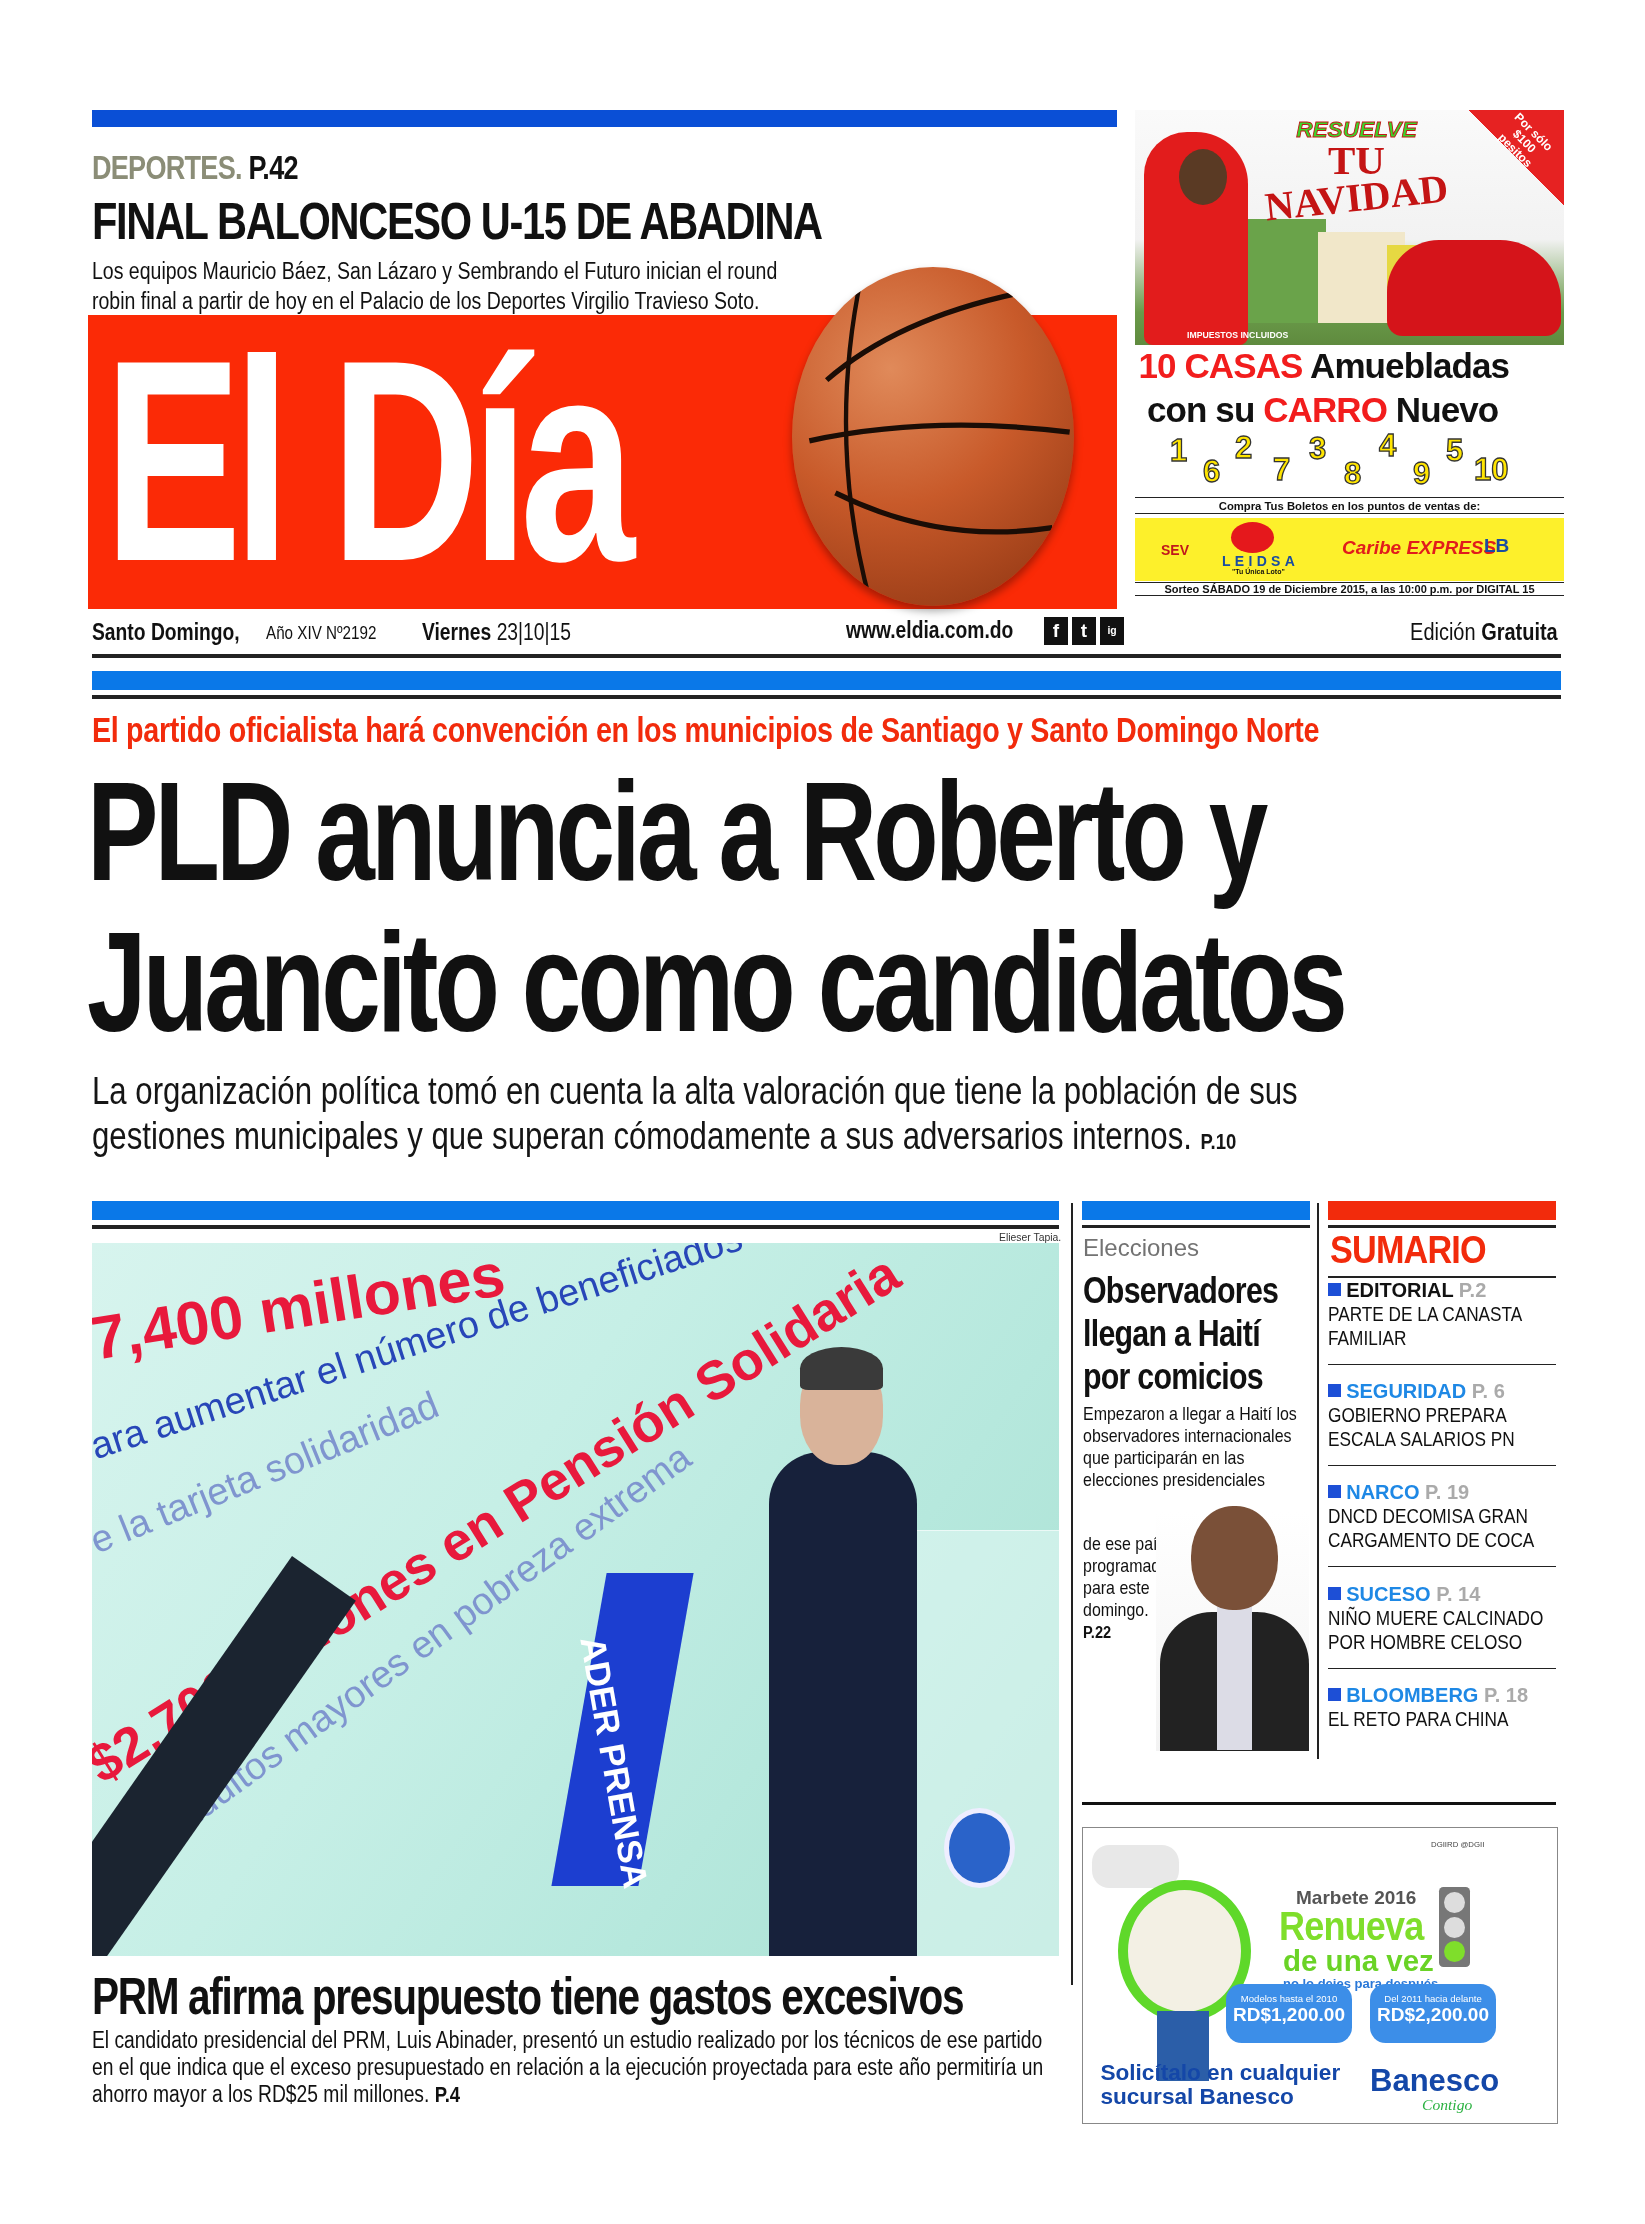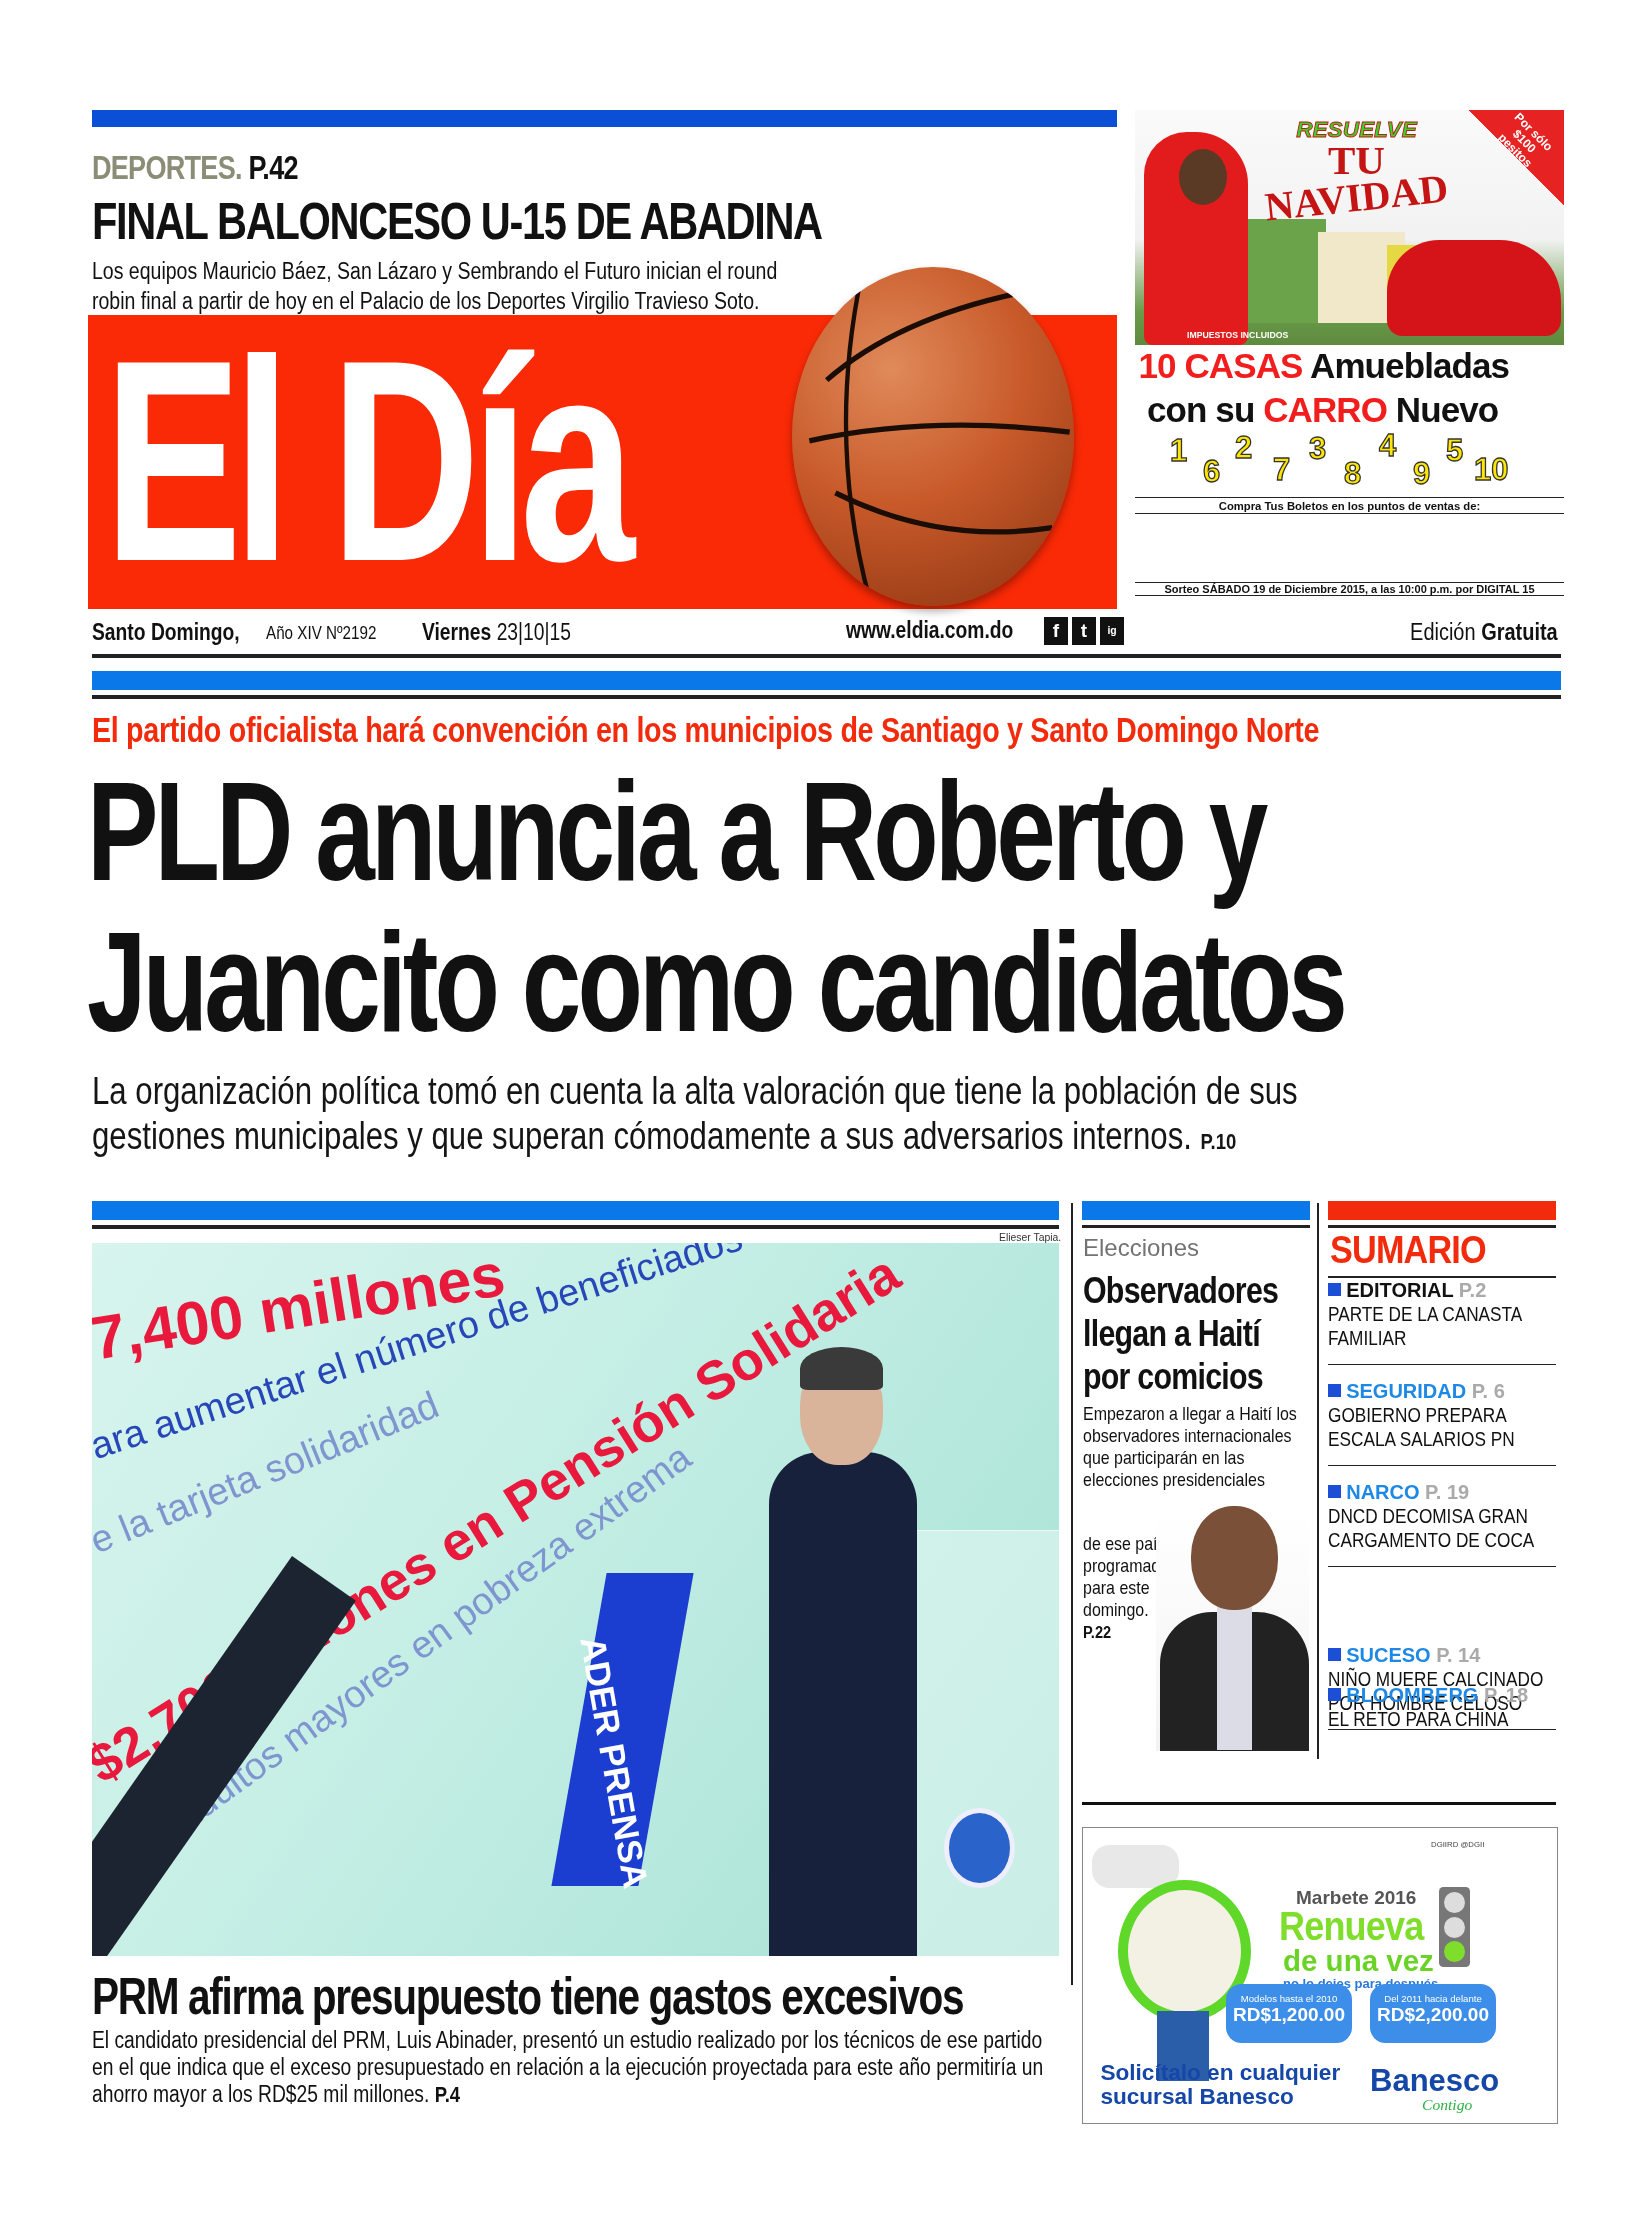--- a/index.html
+++ b/index.html
@@ -176,20 +176,28 @@
     <span class="num" style="left:65px;top:-3.5px">2</span>
     <span class="num" style="left:103px;top:19px">7</span>
     <span class="num" style="left:139px;top:-1.7px">3</span>
     <span class="num" style="left:174px;top:22.6px">8</span>
     <span class="num" style="left:209px;top:-5.2px">4</span>
     <span class="num" style="left:243px;top:22.6px">9</span>
     <span class="num" style="left:276px;top:0">5</span>
     <span class="num" style="left:304px;top:19px">10</span>
   </div>
   <div id="ad1-compra" class="abs">Compra Tus Boletos en los puntos de ventas de:</div>
+  <div id="ad1-yellow" class="abs">
+    <span class="sponsor" style="left:26px;top:24px;color:#c0181c;font-size:14px;">SEV</span>
+    <span class="sponsor" style="left:96px;top:3.5px;width:43px;height:31px;border-radius:50%;background:#e5181c;"></span>
+    <span class="sponsor" style="left:87px;top:35px;color:#1a4da0;font-size:14px;letter-spacing:4.3px;">LEIDSA</span>
+    <span class="sponsor" style="left:97px;top:50px;color:#111;font-size:7px;">"Tu Única Loto"</span>
+    <span class="sponsor" style="left:207px;top:19px;color:#e11c1c;font-size:19px;font-style:italic;">Caribe EXPRESS</span>
+    <span class="sponsor" style="left:349px;top:17.4px;color:#1a4da0;font-size:19px;">LB</span>
+  </div>
   <div id="ad1-sorteo" class="abs">Sorteo SÁBADO 19 de Diciembre 2015, a las 10:00 p.m. por DIGITAL 15</div>
 </div>
 
 <div id="dateline" class="abs">
   <div id="dl-city" class="abs">Santo Domingo,</div>
   <div id="dl-year" class="abs">Año XIV Nº2192</div>
   <div id="dl-date" class="abs">
     <b>Viernes</b> <span>23|10|15</span>
   </div>
   <div id="dl-url" class="abs">www.eldia.com.do</div>
@@ -269,21 +277,21 @@
 <div class="sum-item" style="top:1380px;height:85px;">
   <div class="sum-head"><span class="sum-sq"></span><span style="color:#1e88e5">SEGURIDAD</span> <span class="sum-pg">P. 6</span></div>
   <div class="sum-text">GOBIERNO PREPARA</div>
   <div class="sum-text">ESCALA SALARIOS PN</div>
 </div>
 <div class="sum-item" style="top:1481px;height:85px;">
   <div class="sum-head"><span class="sum-sq"></span><span style="color:#1e88e5">NARCO</span> <span class="sum-pg">P. 19</span></div>
   <div class="sum-text">DNCD DECOMISA GRAN</div>
   <div class="sum-text">CARGAMENTO DE COCA</div>
 </div>
-<div class="sum-item" style="top:1644px;height:85px;">
+<div class="sum-item" style="top:1583px;height:85px;">
   <div class="sum-head"><span class="sum-sq"></span><span style="color:#1e88e5">SUCESO</span> <span class="sum-pg">P. 14</span></div>
   <div class="sum-text">NIÑO MUERE CALCINADO</div>
   <div class="sum-text">POR HOMBRE CELOSO</div>
 </div>
 <div class="sum-item" style="top:1684px;height:61px;border-bottom:none;">
   <div class="sum-head"><span class="sum-sq"></span><span style="color:#1e88e5">BLOOMBERG</span> <span class="sum-pg">P. 18</span></div>
   <div class="sum-text">EL RETO PARA CHINA</div>
 </div>
 
 <div id="br-rule" class="abs"></div>

